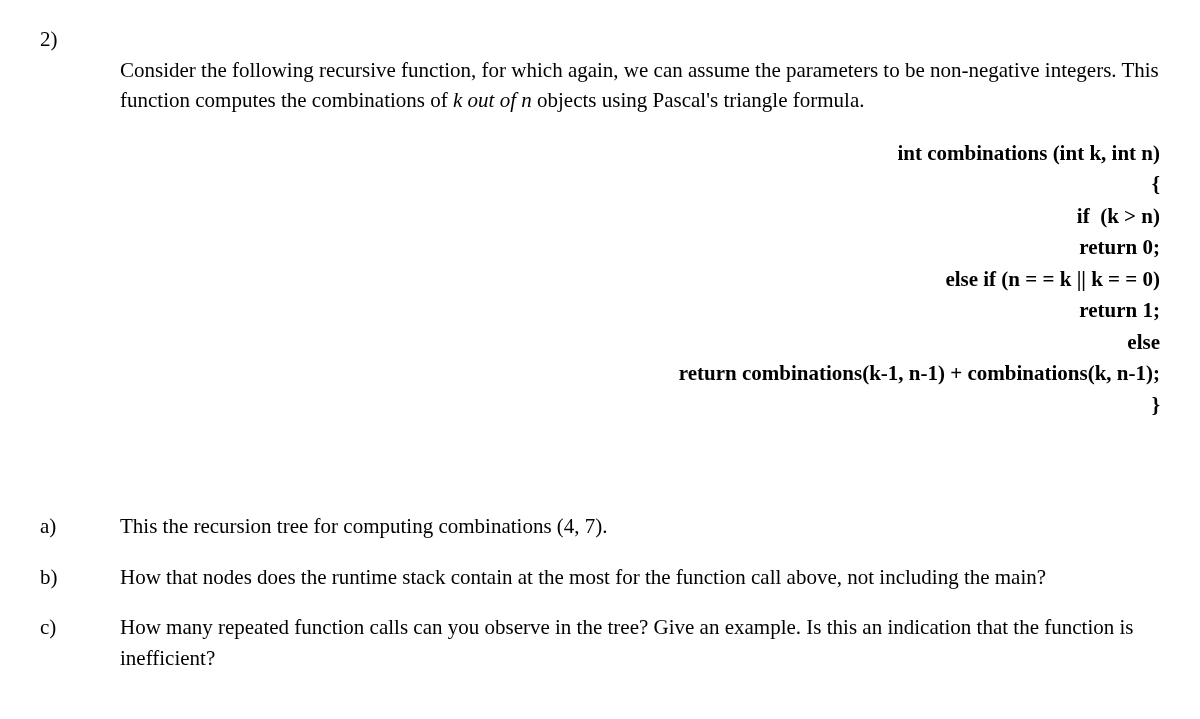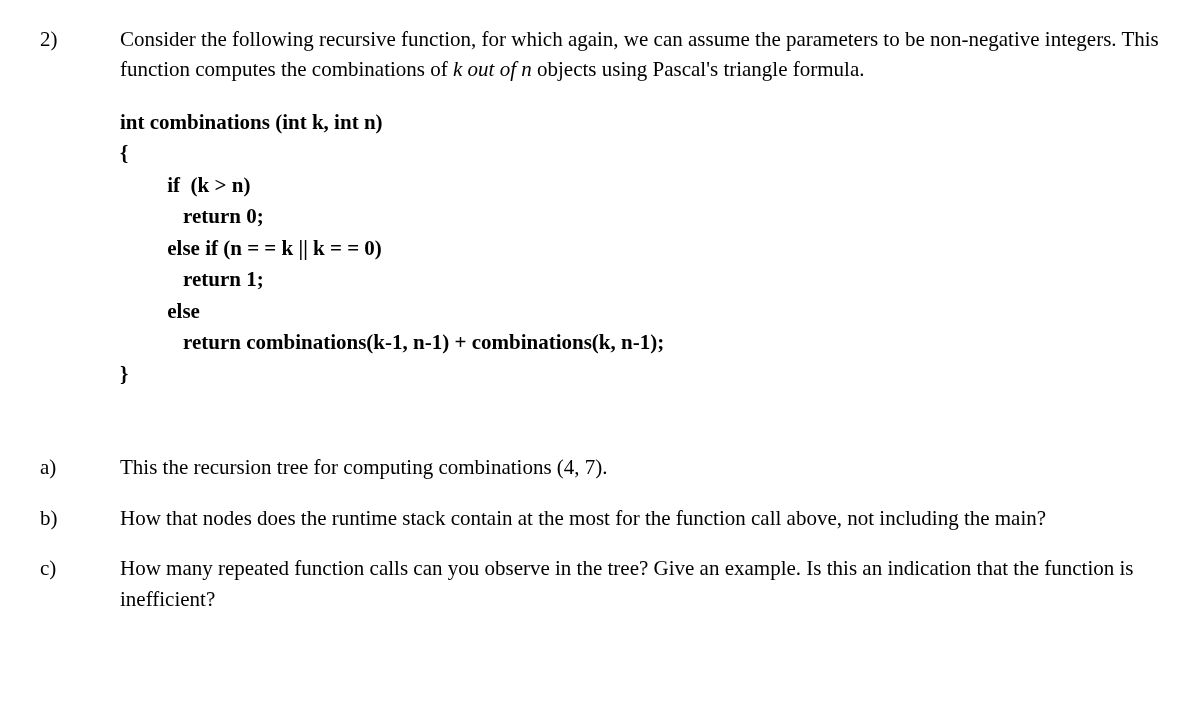--- a/index.html
+++ b/index.html
@@ -22,29 +22,31 @@
     }
     .q-number {
       width: 80px;
       flex-shrink: 0;
     }
     .q-content {
       flex: 1;
     }
     .intro-text {
       margin-bottom: 22px;
+      margin-top: 31px;
     }
     .italic {
       font-style: italic;
     }
     .code-block {
       font-weight: bold;
       white-space: pre;
       line-height: 1.5;
-      margin-bottom: 36px;
+      margin-bottom: 64px;
+      text-align: right;
     }
     .sub-block {
       display: flex;
       margin-bottom: 20px;
     }
     .sub-label {
       width: 80px;
       flex-shrink: 0;
     }
     .sub-content {

